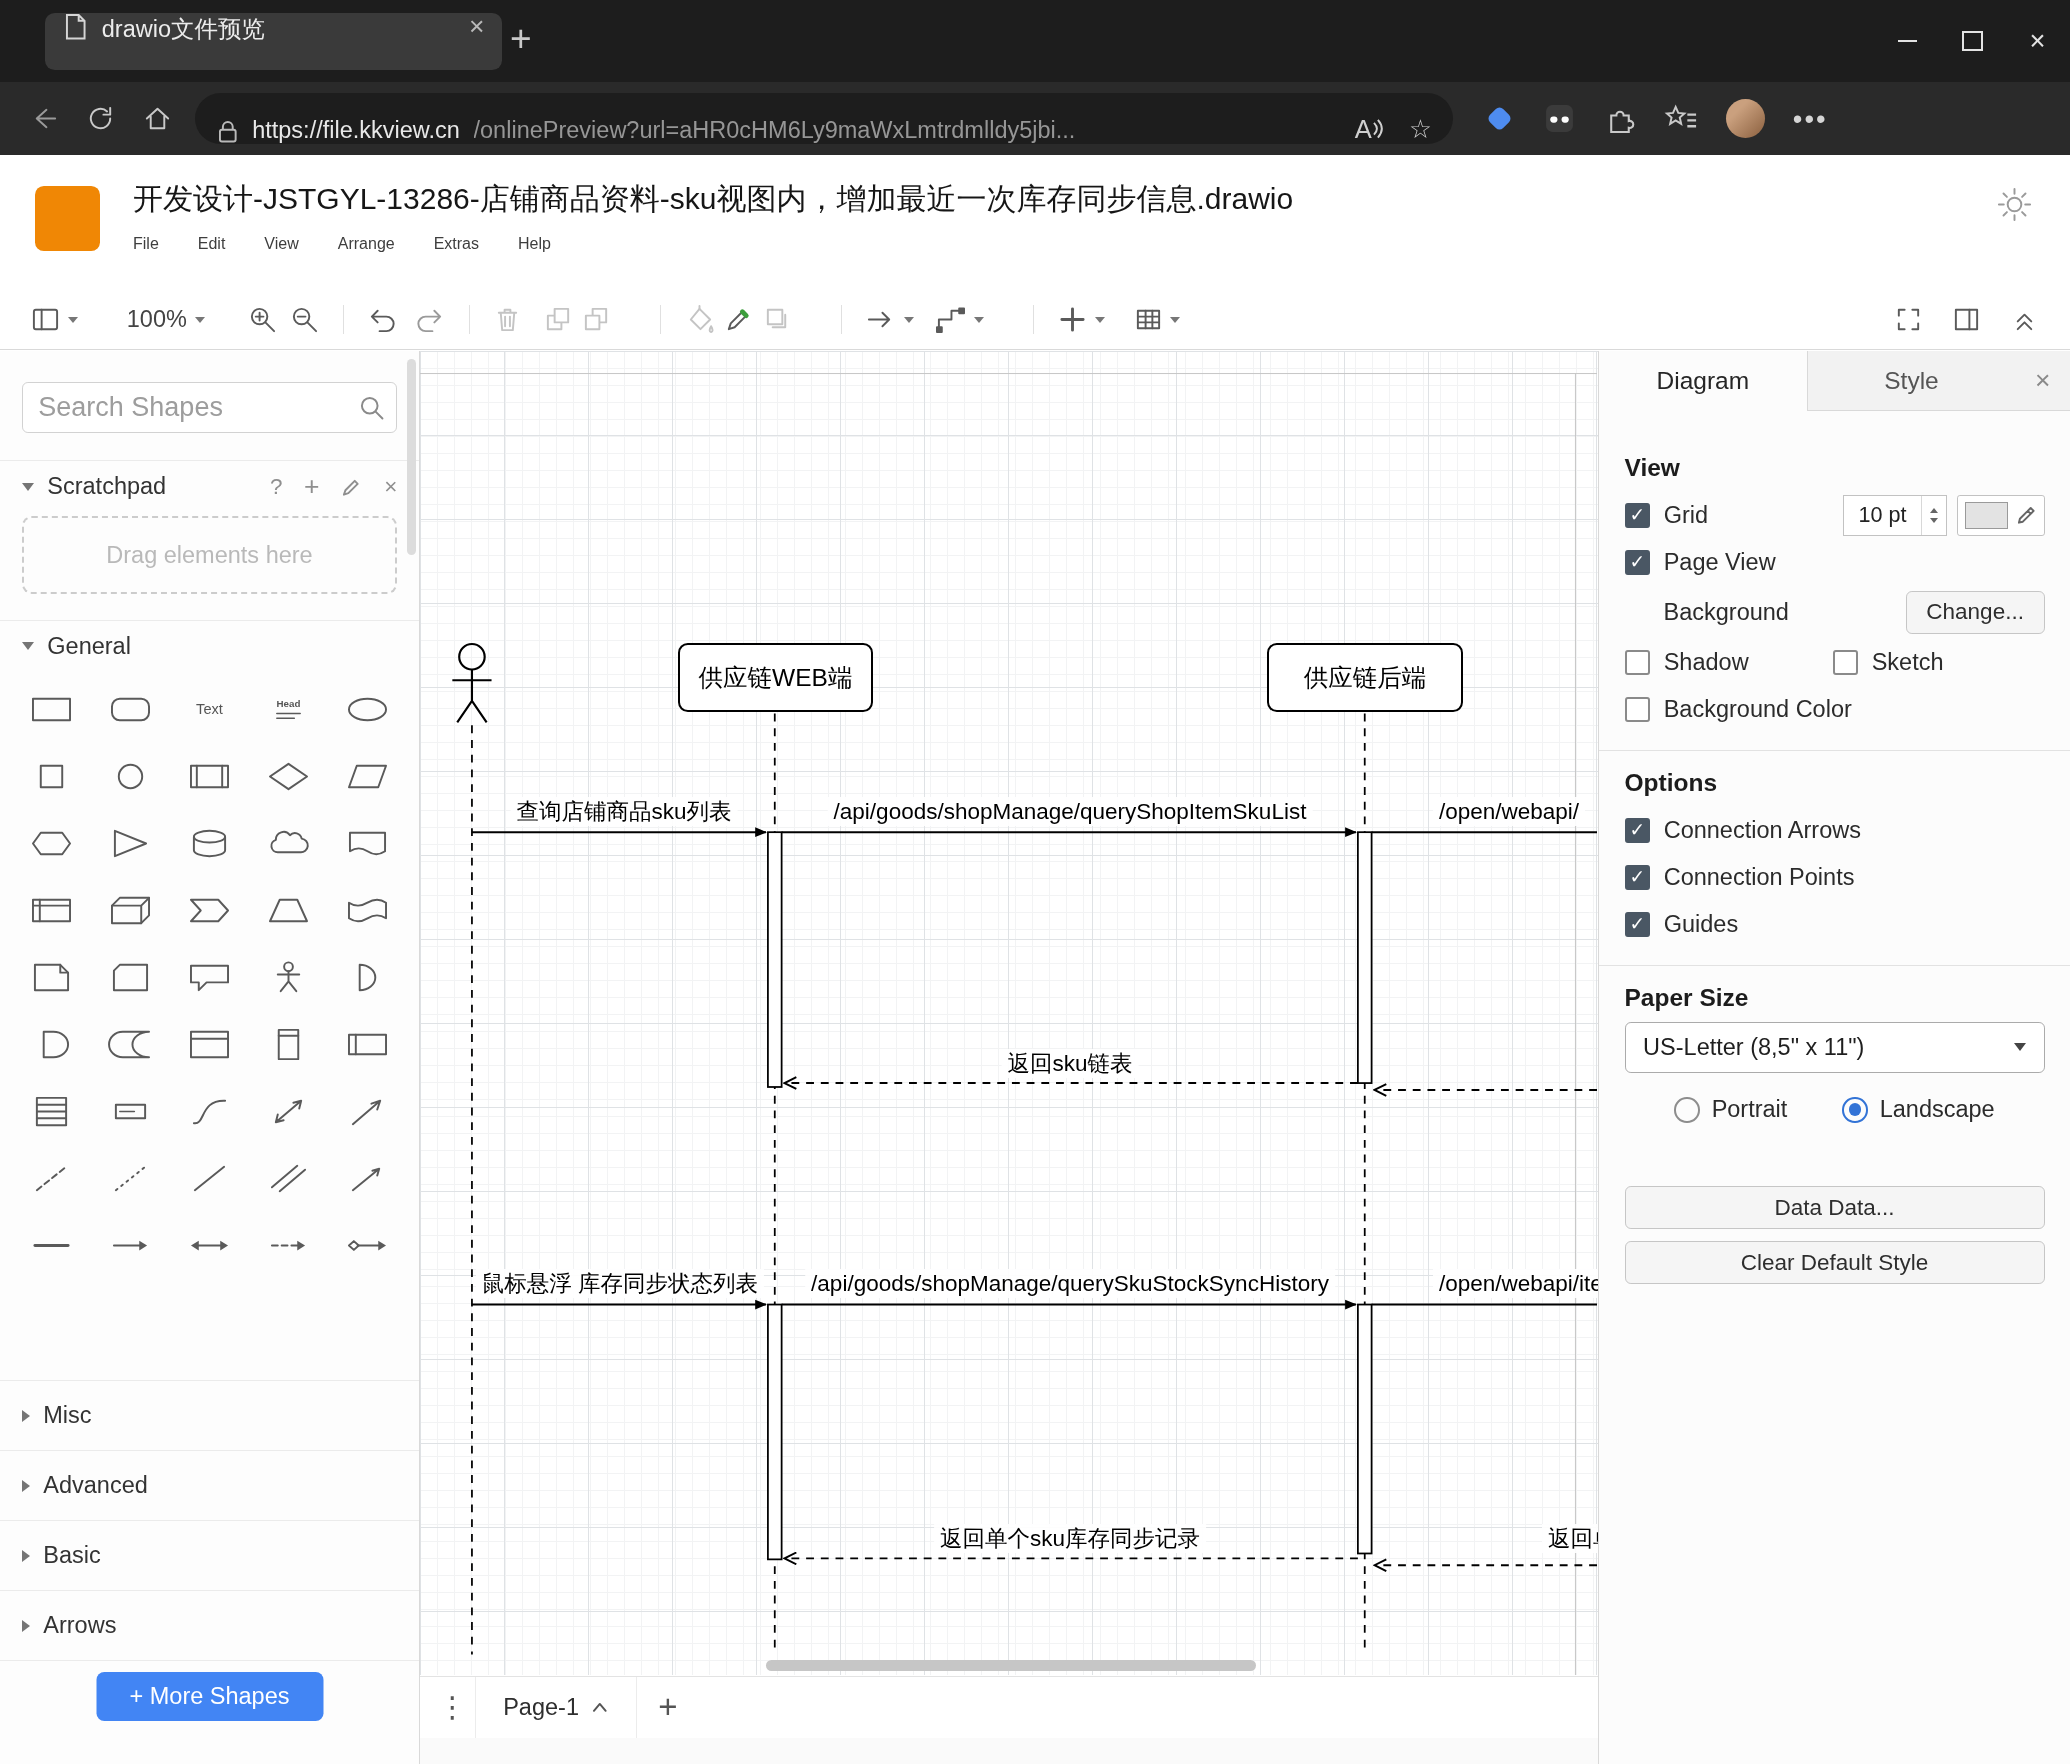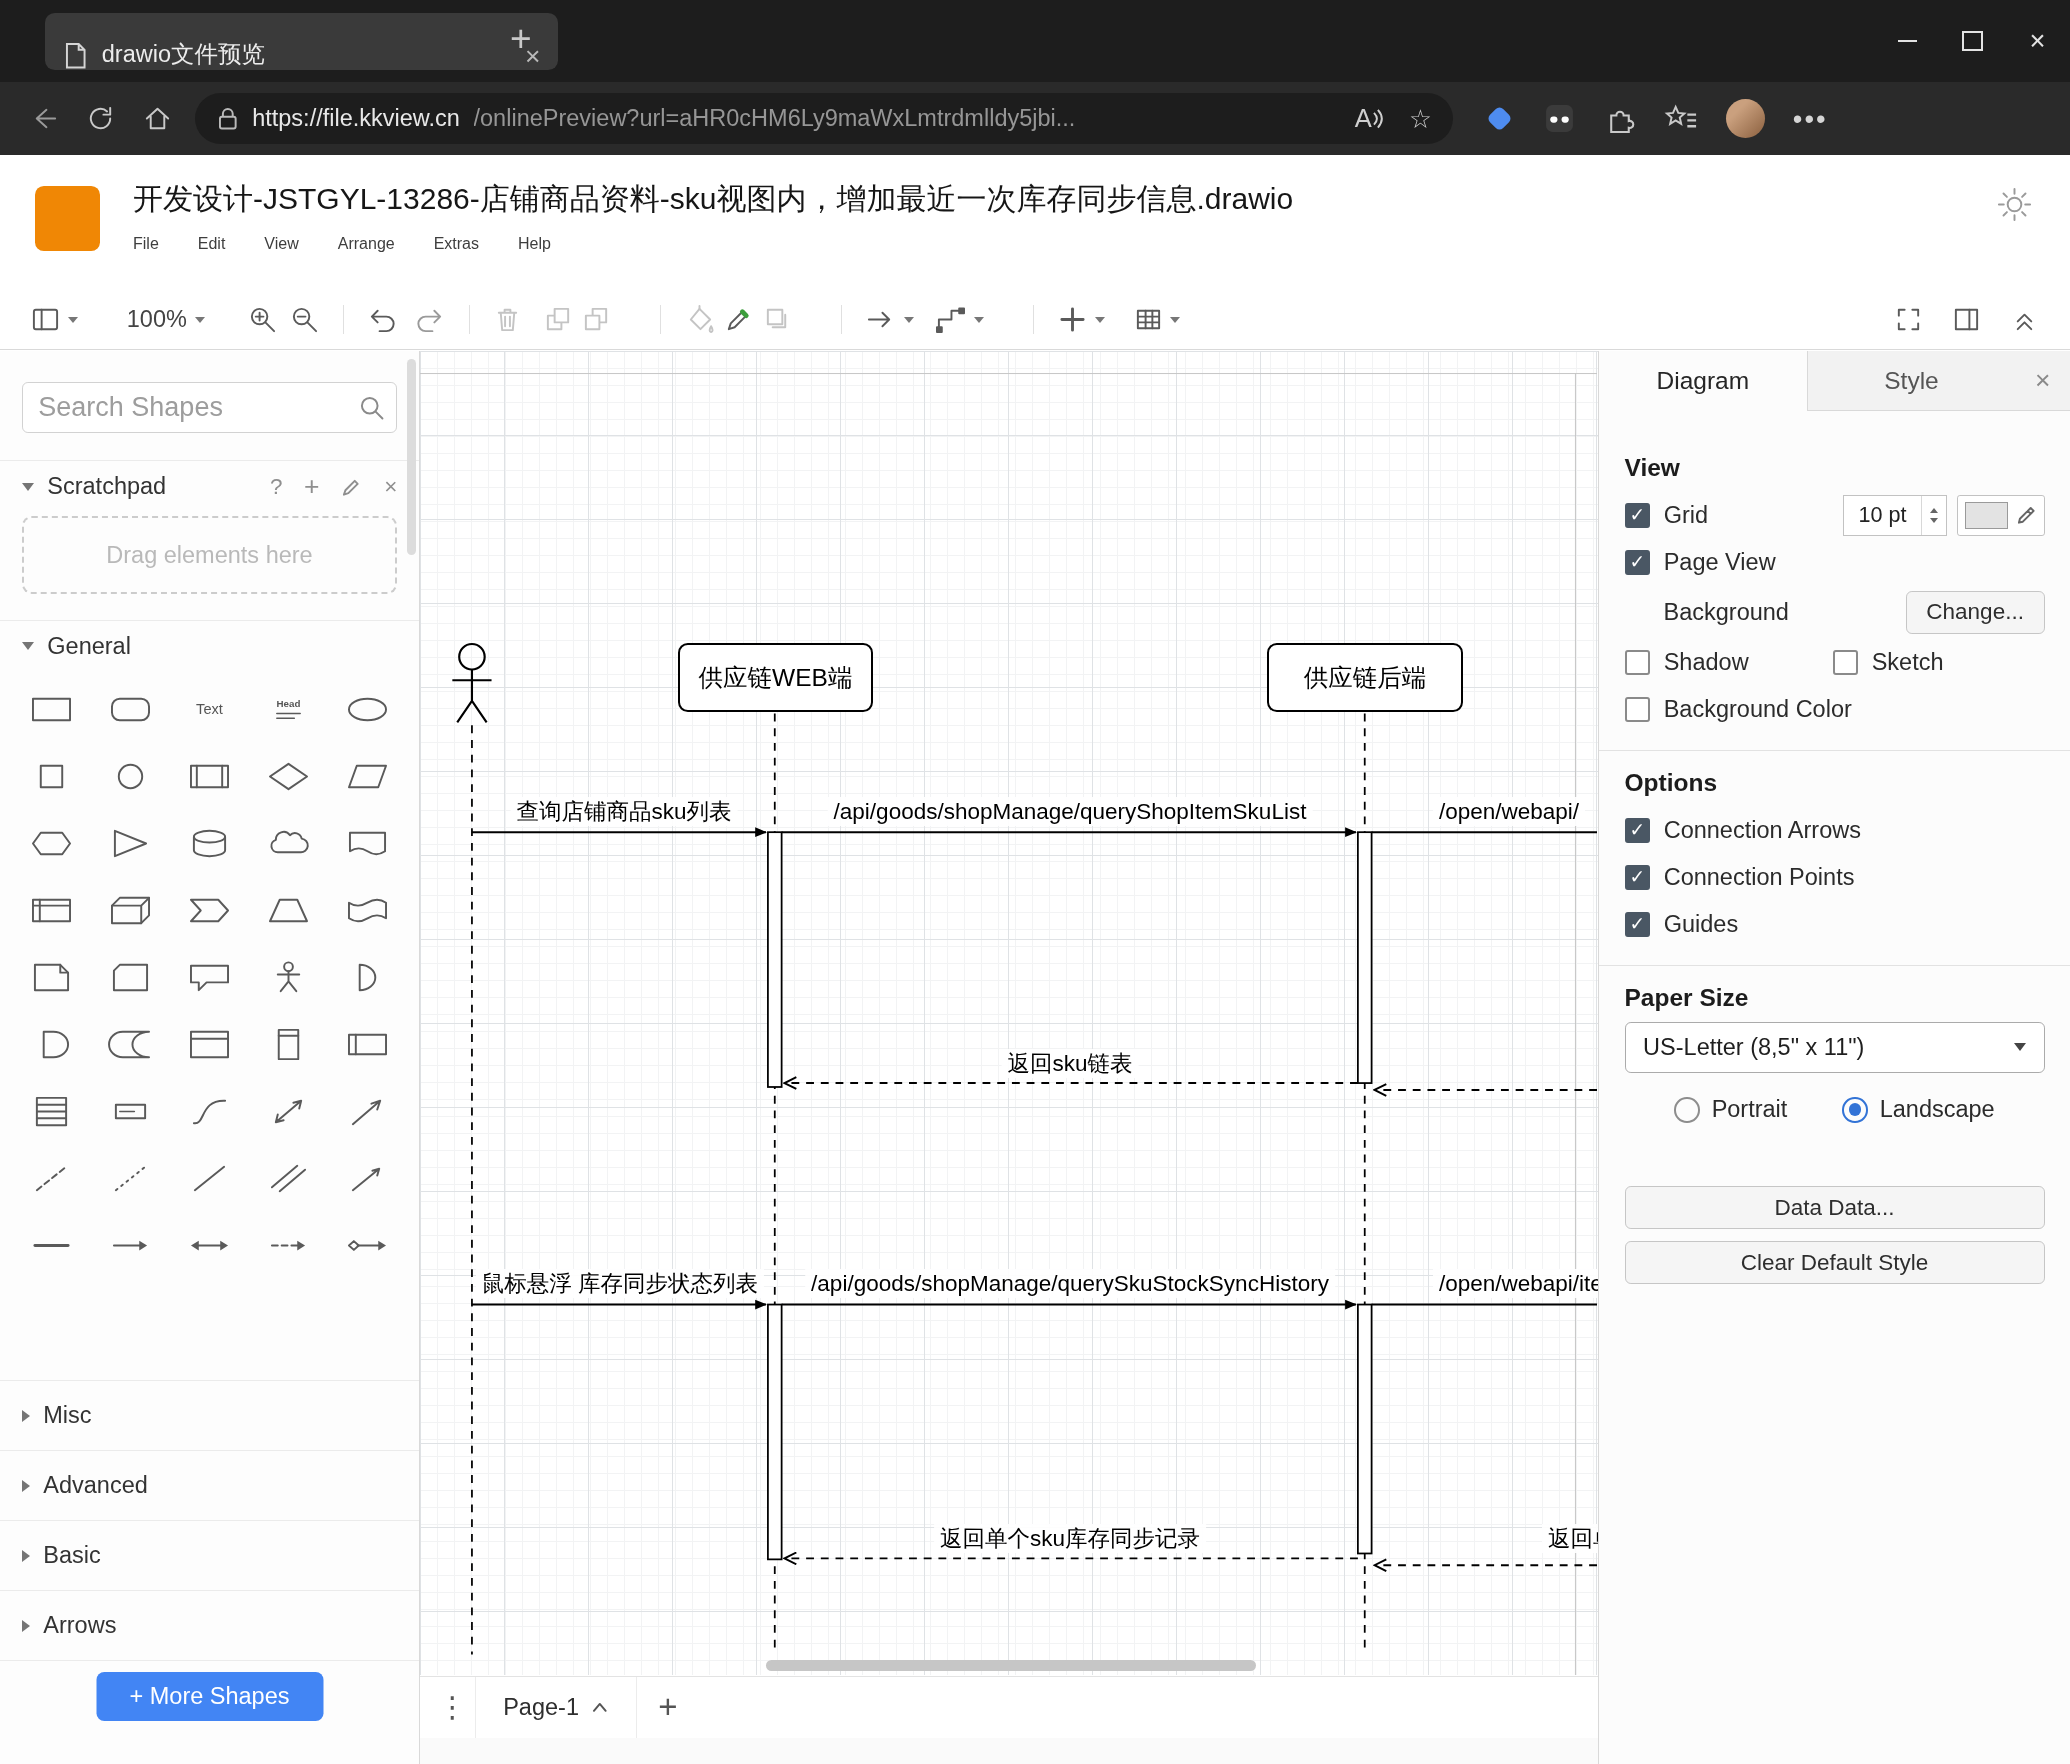--- a/index.html
+++ b/index.html
@@ -1,32 +1,32 @@
 <!DOCTYPE html>
 <html><head>
 <meta charset="utf-8">
 <style>
   html,body{margin:0;padding:0;background:#000;}
   #root{position:relative;width:2070px;height:1764px;background:#fff;overflow:hidden;
         font-family:"Liberation Sans","DejaVu Sans",sans-serif;-webkit-font-smoothing:antialiased;}
   
   .tabstrip{position:absolute;left:0;top:0;right:0;height:82px;background:#1d1d1d;}
-  .btab{position:absolute;left:45px;top:12.7px;width:513px;height:57px;background:#3a3a3a;border-radius:9.8px;
-        display:flex;align-items:flex-end;padding:0 17.6px;color:#ececec;font-size:23.5px;gap:13.7px;box-sizing:border-box;}
+  .btab{position:absolute;left:45px;top:12.7px;width:457px;height:57px;background:#3a3a3a;border-radius:9.8px;
+        display:flex;align-items:flex-start;padding:0 17.6px;color:#ececec;font-size:23.5px;gap:13.7px;box-sizing:border-box;}
   .btab .ttl{flex:1;white-space:nowrap;overflow:hidden;}
   .tclose{color:#b9b9b9;font-size:26.5px;line-height:26.5px;}
   .newtab{position:absolute;left:510px;top:17.6px;font-size:37px;color:#c9c9c9;font-weight:300;}
   .winctl{position:absolute;right:0;top:0;height:82px;display:flex;}
   .winbtn{width:65px;display:flex;align-items:center;justify-content:center;color:#e3e3e3;font-size:27.4px;}
   .minbar{width:18.6px;height:2px;background:#e3e3e3;}
   .maxsq{width:16.7px;height:16.7px;border:2px solid #e3e3e3;}
   .navbar{position:absolute;left:0;top:82px;right:0;height:73px;background:#2a2a2a;display:flex;align-items:center;
           padding:0 25.5px;gap:19.6px;box-sizing:border-box;}
   .navic{width:37px;height:37px;display:flex;align-items:center;justify-content:center;flex:none;}
-  .addr{flex:1;max-width:1215px;height:51px;background:#1d1d1d;border-radius:25.5px;display:flex;align-items:center;
+  .addr{flex:1;max-width:1215px;height:51px;background:#1d1d1d;border-radius:25.5px;display:flex;align-items:flex-end;
         padding:0 21.6px;gap:13.7px;overflow:hidden;}
   .uo{color:#e8e8e8;font-size:23.5px;white-space:nowrap;}
   .up{color:#969696;font-size:23.5px;white-space:nowrap;overflow:hidden;text-overflow:ellipsis;flex:1;}
   .addr-right{margin-left:auto;display:flex;gap:25.5px;align-items:center;color:#cfcfcf;font-size:25.5px;flex:none;}
   .exts{display:flex;align-items:center;gap:27.4px;margin-left:9.8px;color:#cfcfcf;}
   .avatar{width:39px;height:39px;border-radius:50%;background:linear-gradient(135deg,#caa07e 30%,#8a5f3e);}
   .dots3{font-size:27.4px;color:#d5d5d5;letter-spacing:2px;}
   
   .appheader{position:absolute;left:0;top:155px;right:0;height:135px;background:#fff;border-bottom:1px solid #ececec;}
   .logo{position:absolute;left:35px;top:31px;width:65px;height:65px;border-radius:8.8px;background:#F08705;}

